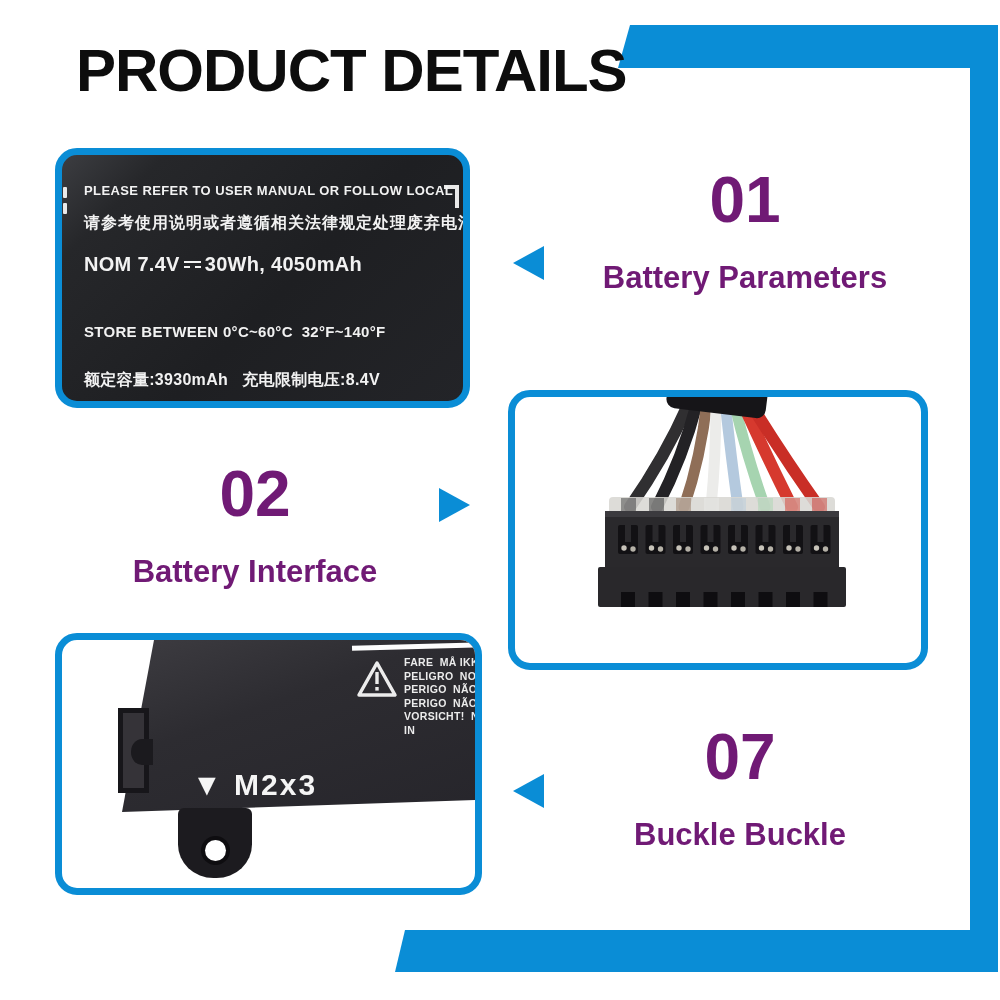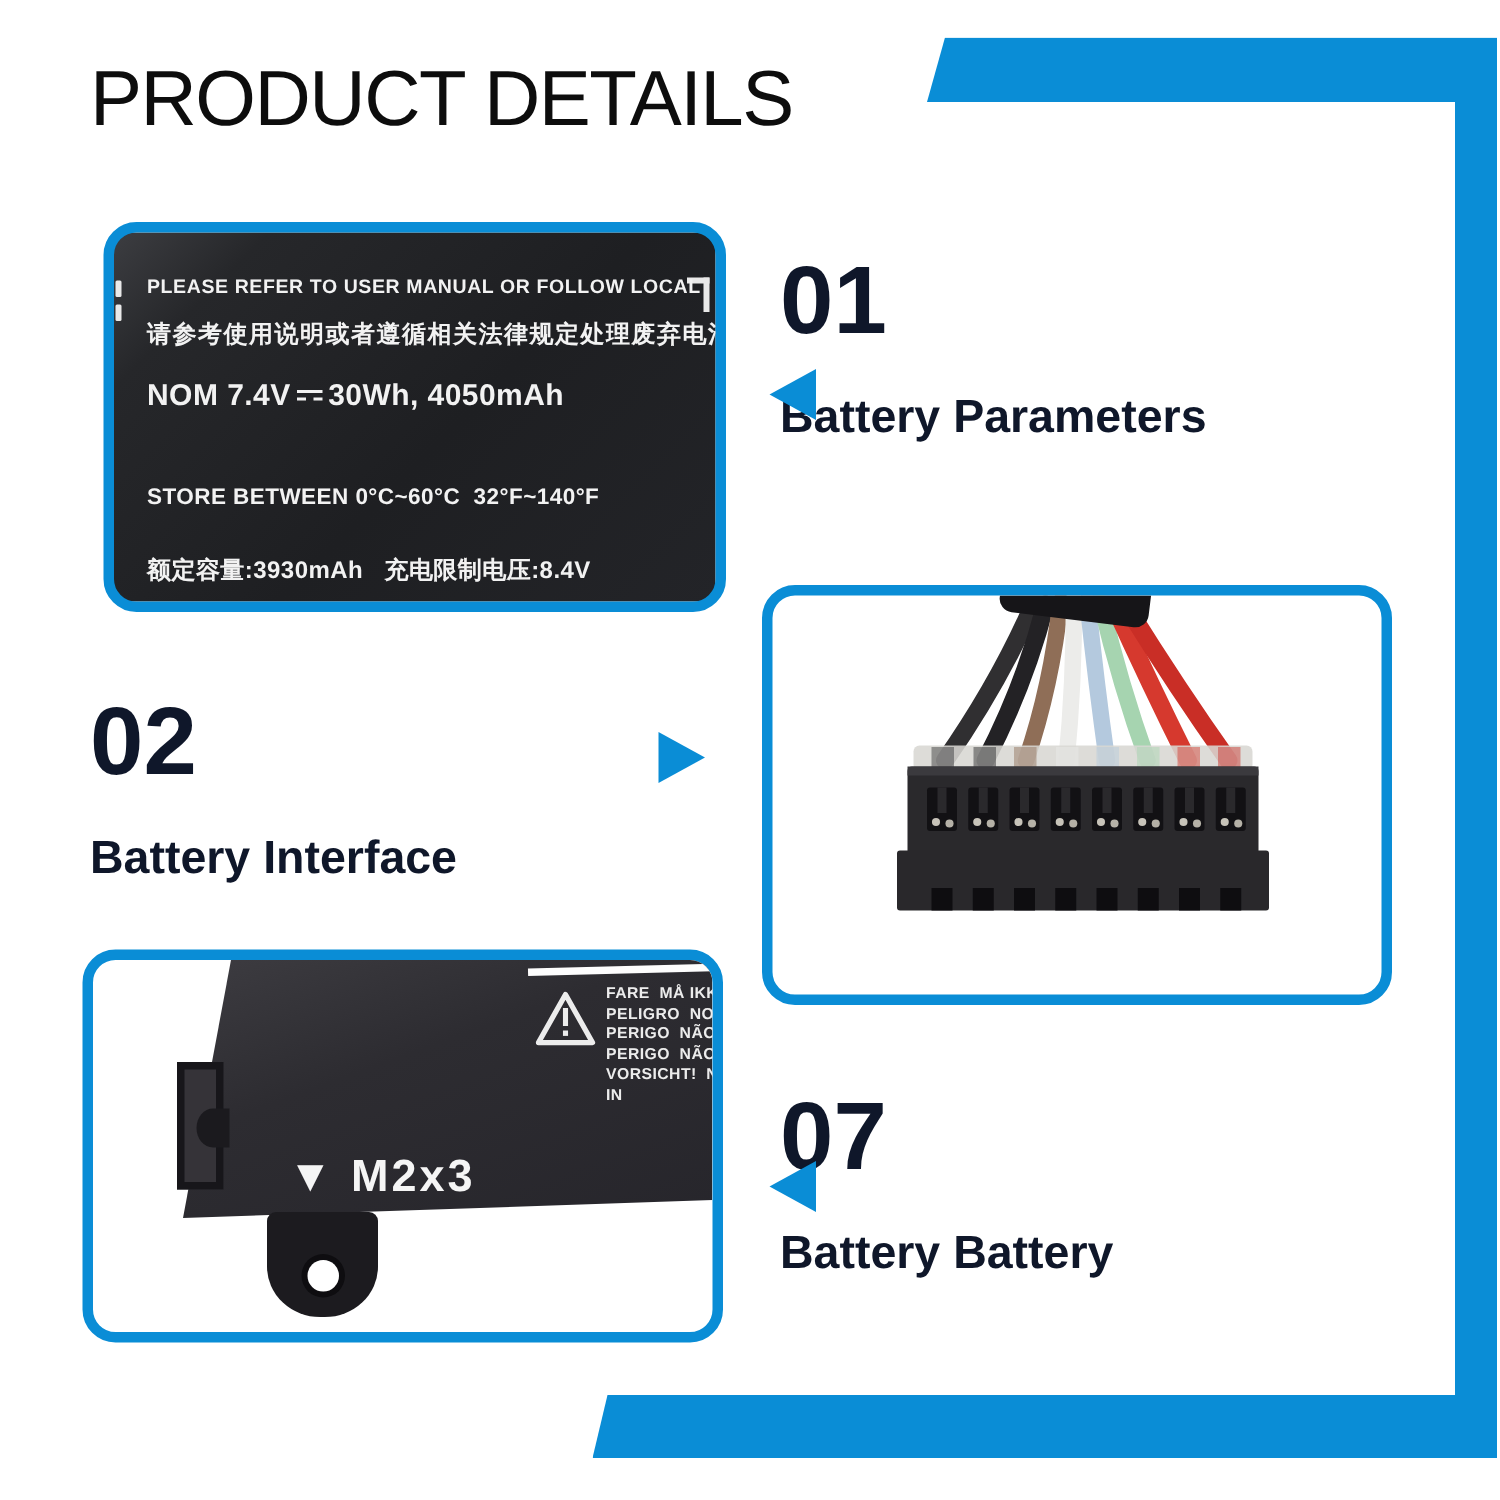--- a/index.html
+++ b/index.html
@@ -12,25 +12,25 @@
   .stage{position:relative;width:1000px;height:1000px;background:#fff;overflow:hidden;}
 
   
   .band-top{position:absolute;left:618px;top:25px;width:380px;height:43px;background:var(--accent);
     clip-path:polygon(12px 0,100% 0,100% 100%,0 100%);}
   .bar-right{position:absolute;left:970px;top:66px;width:28px;height:866px;background:var(--accent);}
   .band-bottom{position:absolute;left:395px;top:930px;width:603px;height:42px;background:var(--accent);
     clip-path:polygon(10px 0,100% 0,100% 100%,0 100%);}
 
   
-  .title{position:absolute;left:60px;top:36px;font-size:52px;font-weight:normal;color:#0d0d0d;letter-spacing:-1px;white-space:nowrap;}
+  .title{position:absolute;left:76px;top:36px;font-size:60px;font-weight:bold;color:#0d0d0d;letter-spacing:-1px;white-space:nowrap;}
 
   
   .photo{position:absolute;border:7px solid var(--accent);border-radius:22px;overflow:hidden;background:#fff;}
-  .photo1{left:69px;top:148px;width:415px;height:260px;background:linear-gradient(135deg,#3c3d41 0%,#26272a 16%,#1e1f22 55%,#232428 100%);}
+  .photo1{left:55px;top:148px;width:415px;height:260px;background:linear-gradient(135deg,#3c3d41 0%,#26272a 16%,#1e1f22 55%,#232428 100%);}
   .photo2{left:508px;top:390px;width:420px;height:280px;}
   .photo3{left:55px;top:633px;width:427px;height:262px;}
 
   
   .lbl{position:absolute;color:#f2f2f2;white-space:nowrap;}
   .lbl-en{font-size:13px;font-weight:bold;letter-spacing:.4px;}
   .lbl-cn{font-size:16px;font-weight:bold;letter-spacing:1px;}
   .lbl-big{font-size:20px;font-weight:bold;letter-spacing:.3px;}
   .lbl-mid{font-size:15px;font-weight:bold;letter-spacing:.3px;}
   .dc{display:inline-block;width:17px;height:13px;position:relative;margin:0 4px;}
@@ -49,21 +49,21 @@
   .warn-tri{position:absolute;left:0;top:4px;}
   .warn-lines{position:absolute;left:48px;top:0;color:#ececec;font-size:10.5px;font-weight:bold;line-height:13.5px;white-space:nowrap;letter-spacing:.3px;}
   .warn-in{}
   .m2x3{position:absolute;left:130px;top:128px;color:#f5f5f5;font-size:30px;font-weight:bold;letter-spacing:2px;white-space:nowrap;}
   .latch{position:absolute;left:56px;top:68px;width:31px;height:85px;border:5px solid #17161a;background:#353338;}
   .latch-bump{position:absolute;left:8px;top:26px;width:22px;height:26px;background:#1b1a1e;border-radius:50% 0 0 50%;}
   .lug{position:absolute;left:116px;top:168px;width:74px;height:70px;background:#1c1b1f;border-radius:6px 6px 48% 48%;}
   .lug-hole{position:absolute;left:27px;top:32px;width:21px;height:21px;background:#fff;border-radius:50%;box-shadow:0 0 0 4px #0e0d10;}
 
   
-  .section{position:absolute;color:#0f172a;}
+  .section{position:absolute;text-align:center;color:#701a75;}
   .sec-num{font-size:64px;font-weight:bold;line-height:1;}
   .sec-label{font-size:31px;font-weight:bold;margin-top:28px;white-space:nowrap;}
   .sec1{left:520px;top:168px;width:450px;}
   .sec2{left:60px;top:462px;width:390px;}
   .sec3{left:520px;top:725px;width:440px;}
   .arrow{position:absolute;width:0;height:0;}
   .arrow-left{border-top:17px solid transparent;border-bottom:17px solid transparent;border-right:31px solid var(--accent);}
   .arrow-right{border-top:17px solid transparent;border-bottom:17px solid transparent;border-left:31px solid var(--accent);}
   .arrow1{left:513px;top:246px;}
   .arrow2{left:439px;top:488px;}
@@ -221,17 +221,17 @@
       <div class="latch-bump"></div>
     </div>
     <div class="m2x3">▼ M2x3</div>
     <div class="lug">
       <div class="lug-hole"></div>
     </div>
   </div>
 
   <div class="section sec3">
     <div class="sec-num">07</div>
-    <div class="sec-label">Battery Battery</div>
+    <div class="sec-label">Buckle Buckle</div>
   </div>
   <div class="arrow arrow-left arrow3"></div>
 
 </div>
 
 </body></html>

